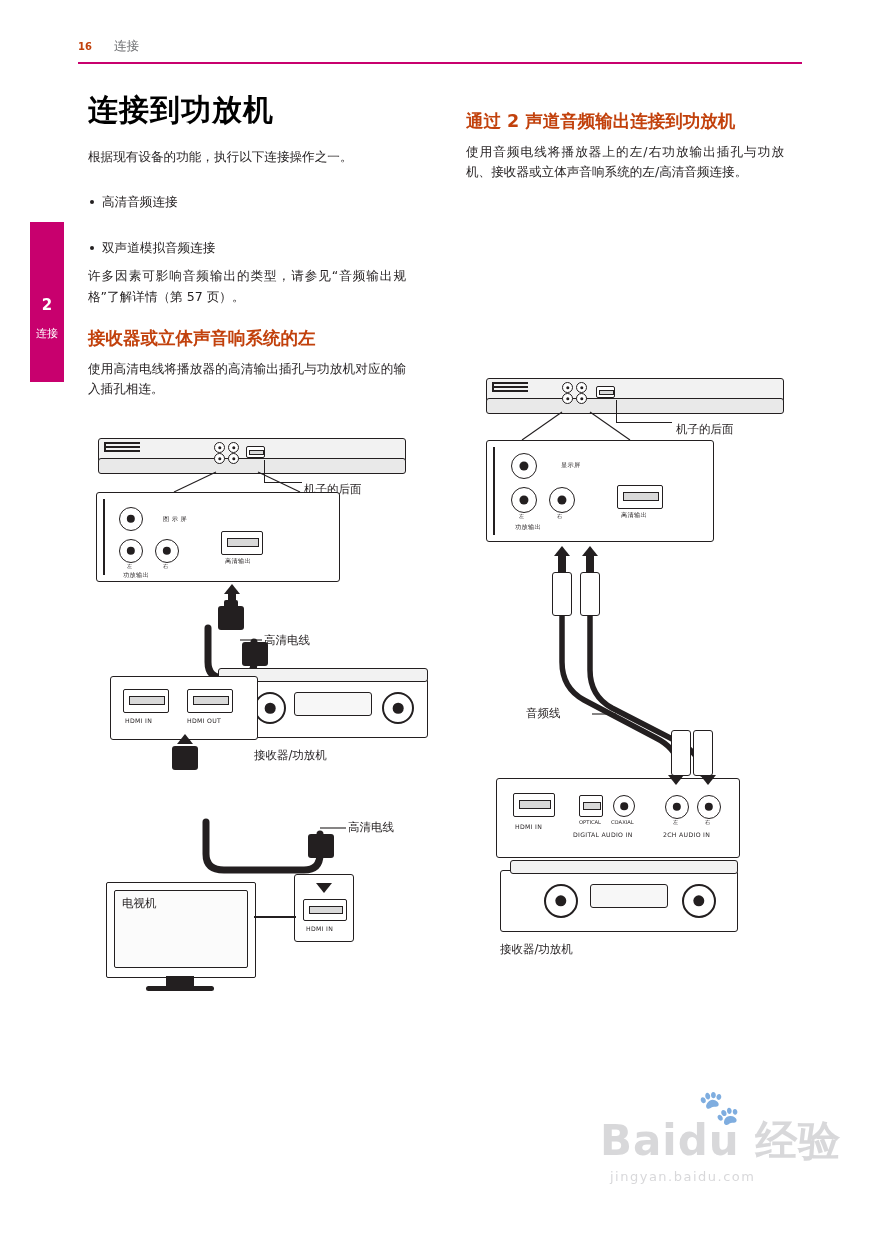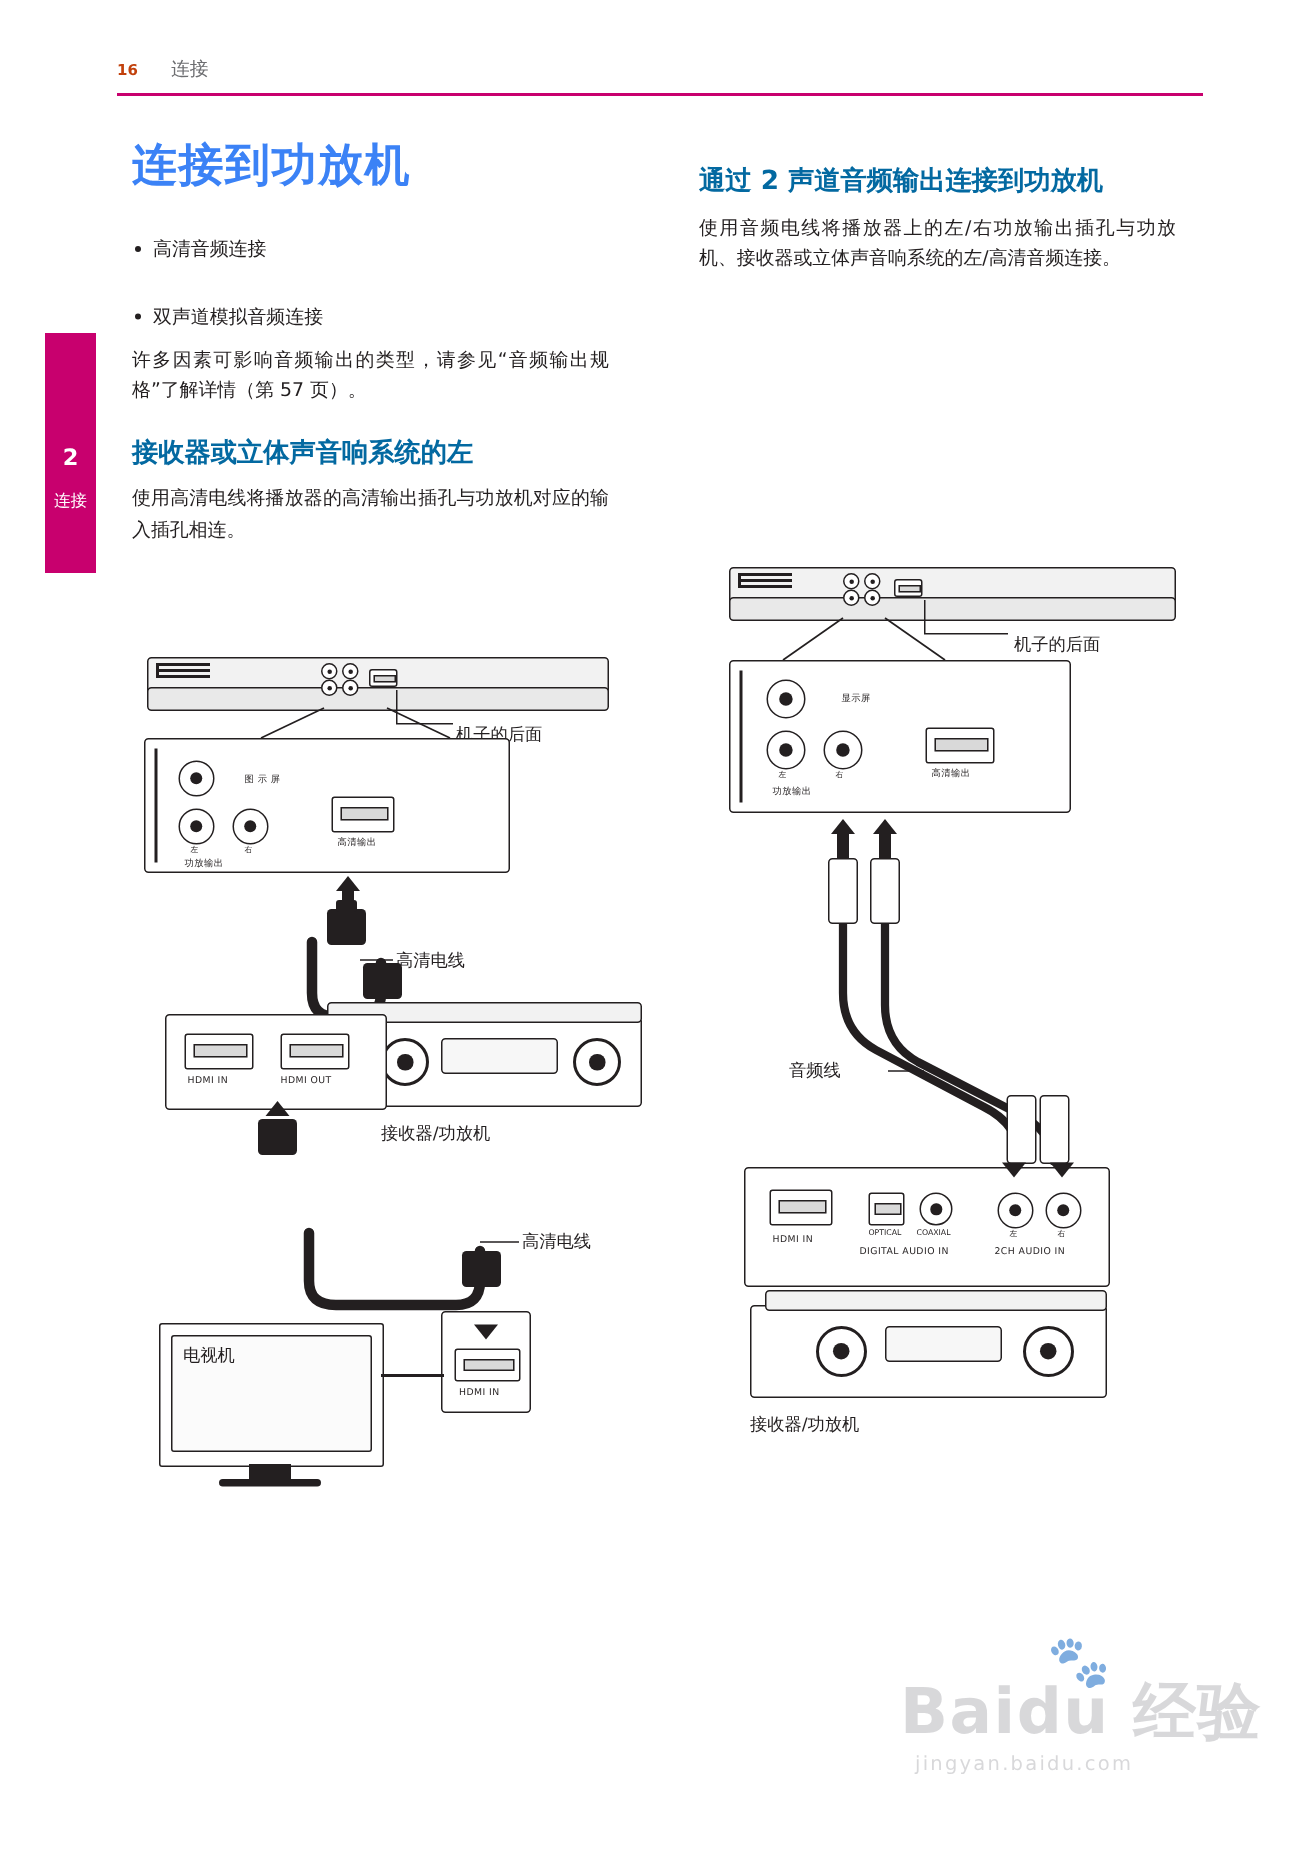--- a/index.html
+++ b/index.html
@@ -24,24 +24,24 @@
   .tab{position:absolute;left:30px;top:222px;width:34px;height:160px;background:#c8006e;}
   .tab-num{position:absolute;left:0;top:74px;width:34px;text-align:center;font-size:15px;font-weight:bold;color:#fff;}
   .tab-txt{position:absolute;left:0;top:104px;width:34px;text-align:center;font-size:11px;color:#fff;}
 
   
   .col{position:absolute;top:90px;width:318px;}
   .col-left{left:88px;}
   .col-right{left:466px;}
 
   h1.title{
-    font-size:30px;color:#3b82f6;font-weight:bold;margin:0 0 16px 0;letter-spacing:1px;
+    font-size:30px;color:#000000;font-weight:bold;margin:0 0 16px 0;letter-spacing:1px;
   }
   h2.sub{
-    font-size:17.5px;color:#0369a1;font-weight:bold;margin:20px 0 8px 0;line-height:1.35;
+    font-size:17.5px;color:#c2410c;font-weight:bold;margin:20px 0 8px 0;line-height:1.35;
   }
   p.body{
     font-size:12.6px;line-height:1.62;margin:0 0 7px 0;color:#231f20;text-align:justify;
   }
   ul.bullets{margin:2px 0 8px 0;padding:0;list-style:none;}
   ul.bullets li{font-size:12.6px;line-height:1.7;position:relative;padding-left:14px;margin-top:24px;}
   ul.bullets li:before{content:"";position:absolute;left:2px;top:9px;width:4px;height:4px;border-radius:50%;background:#231f20;}
 
   
   .fig{position:absolute;}
@@ -85,20 +85,21 @@
   </div>
   <div class="hdr-rule"></div>
 
   <div class="tab">
     <div class="tab-num">2</div>
     <div class="tab-txt">连接</div>
   </div>
 
   <div class="col col-left">
     <h1 class="title">连接到功放机</h1>
+    <p class="body">根据现有设备的功能，执行以下连接操作之一。</p>
     <ul class="bullets">
       <li>高清音频连接</li>
       <li>双声道模拟音频连接</li>
     </ul>
     <p class="body">许多因素可影响音频输出的类型，请参见“音频输出规格”了解详情（第 57 页）。</p>
     <h2 class="sub">接收器或立体声音响系统的左</h2>
     <p class="body">使用高清电线将播放器的高清输出插孔与功放机对应的输入插孔相连。</p>
   </div>
 
   <div class="col col-right">

